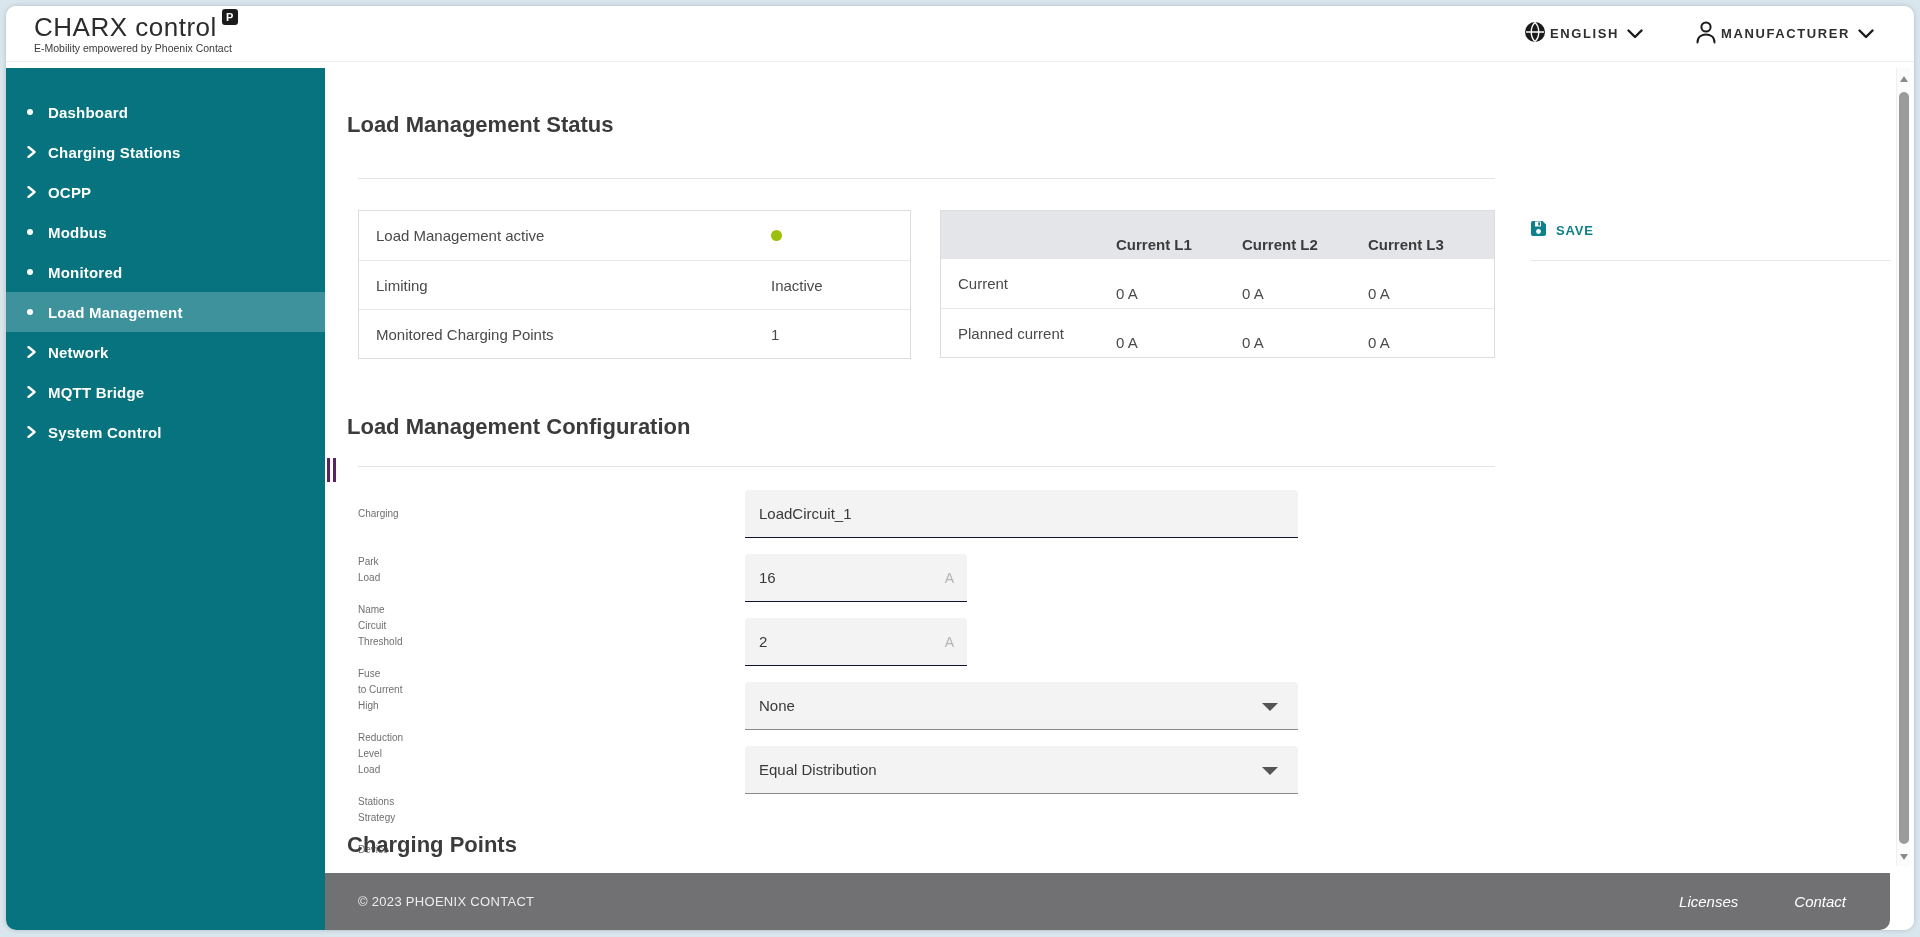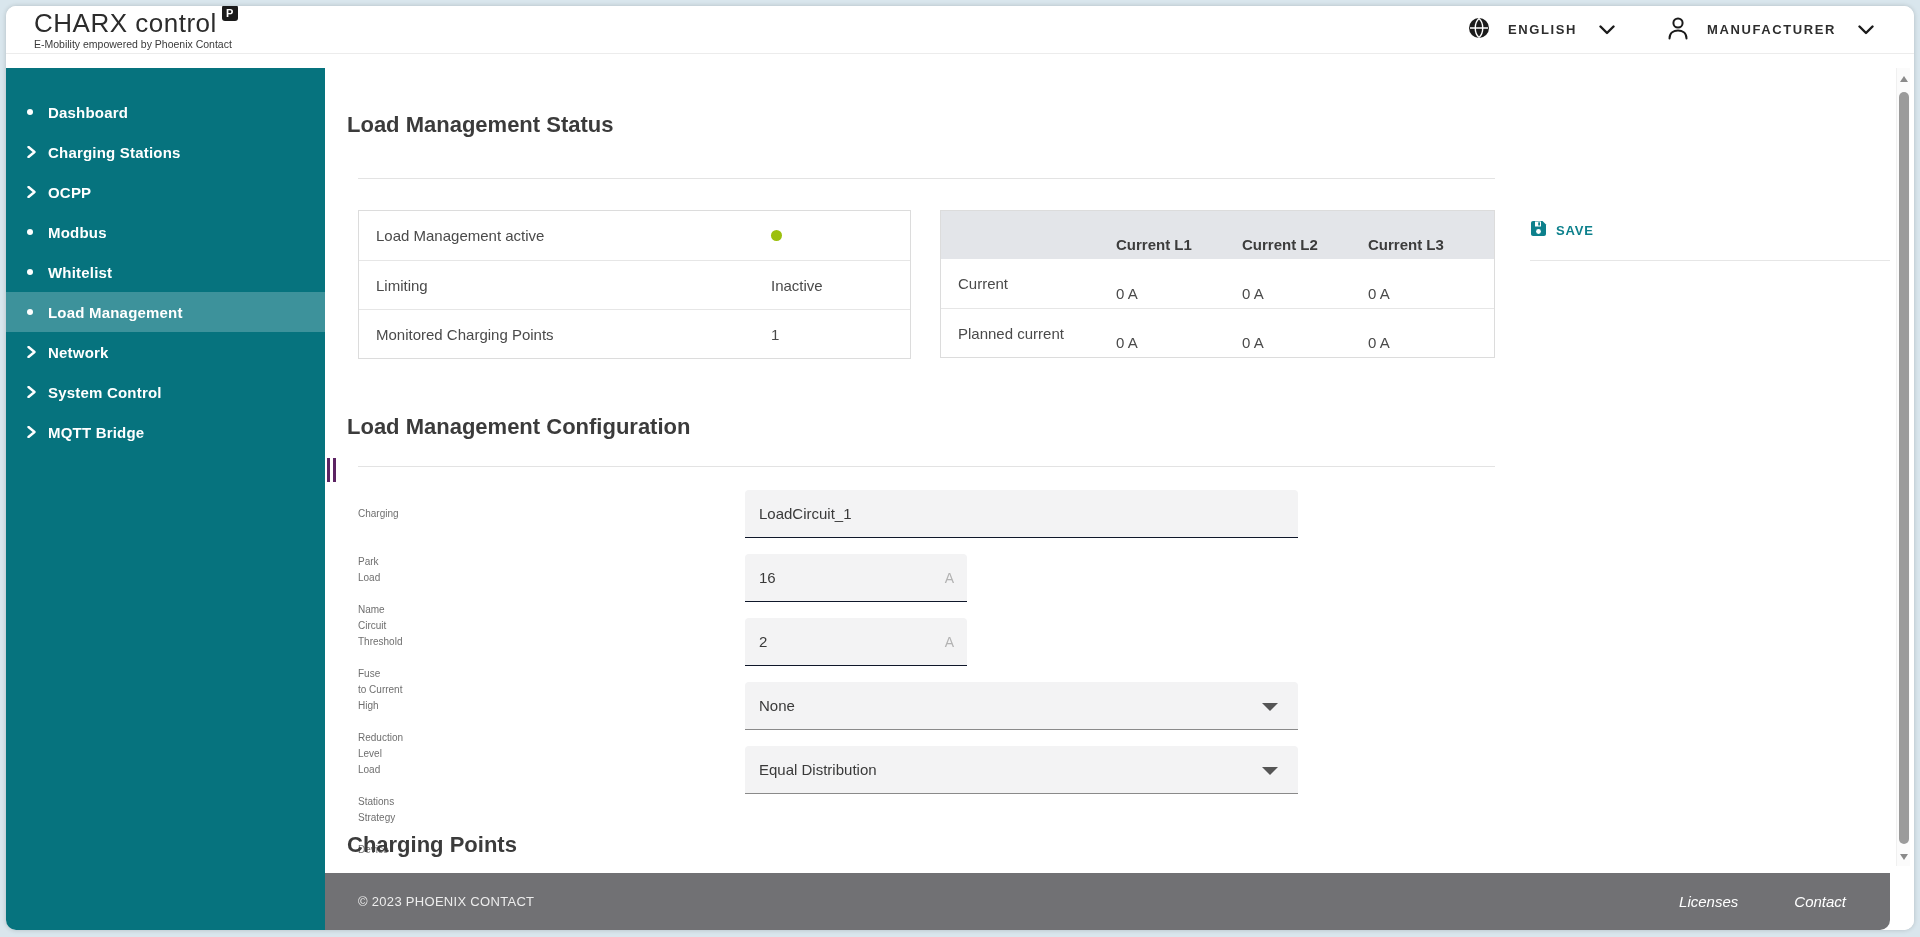--- a/index.html
+++ b/index.html
@@ -10,35 +10,35 @@
     position: relative;
     overflow: hidden;
   }
   .card {
     position: absolute; left: 6px; top: 6px; width: 1908px; height: 924px;
     background: #ffffff; border-radius: 10px; overflow: hidden;
     box-shadow: 0 0 5px rgba(0,0,0,0.18);
   }
   
   .header {
-    height: 48px; background: #fff; border-bottom: 1px solid #ececec;
+    height: 56px; background: #fff; border-bottom: 1px solid #ececec;
     display: flex; align-items: center; justify-content: space-between;
     padding: 0 40px 0 28px; position: relative; z-index: 3;
   }
   .logo-block { display: flex; flex-direction: column; justify-content: center; }
   .logo-row { display: flex; align-items: flex-start; }
   .logo-title { font-size: 26px; color: #2c2c2c; letter-spacing: 0.5px; line-height: 28px; }
   .logo-mark {
     width: 16px; height: 16px; background: #1b1b1b; border-radius: 3px;
     color: #fff; font-size: 11px; font-weight: bold; text-align: center; line-height: 16px;
     margin-left: 5px; margin-top: -4px;
   }
   .logo-subtitle { font-size: 10.5px; color: #3a3a3a; margin-top: 1px; }
   .header-right { display: flex; align-items: center; gap: 52px; }
-  .hdr-menu { display: flex; align-items: center; gap: 18px; cursor: pointer; }
+  .hdr-menu { display: flex; align-items: center; gap: 4px; cursor: pointer; }
   .hdr-menu-label { font-size: 13px; font-weight: bold; color: #2e2e2e; letter-spacing: 1.6px; }
   .chev-down { margin-left: 4px; }
   
   .bodyrow { position: absolute; top: 62px; left: 0; right: 0; bottom: 0; display: flex; }
   .sidebar { width: 319px; flex-shrink: 0; background: #06737e; padding-top: 24px; }
   .nav-item { height: 40px; display: flex; align-items: center; padding-left: 21px; cursor: pointer; }
   .nav-item.active { background: #3d929b; }
   .nav-marker { width: 21px; display: flex; align-items: center; }
   .nav-dot { width: 6px; height: 6px; border-radius: 50%; background: #fff; }
   .nav-label { color: #fff; font-size: 15px; font-weight: bold; letter-spacing: 0.2px; }
@@ -183,21 +183,21 @@
       <div class="nav-item">
         <span class="nav-marker">
             <span class="nav-dot"></span>
           </span>
         <span class="nav-label">Modbus</span>
       </div>
       <div class="nav-item">
         <span class="nav-marker">
             <span class="nav-dot"></span>
           </span>
-        <span class="nav-label">Whitelist</span>
+        <span class="nav-label">Monitored</span>
       </div>
       <div class="nav-item active">
         <span class="nav-marker">
             <span class="nav-dot"></span>
           </span>
         <span class="nav-label">Load Management</span>
       </div>
       <div class="nav-item">
         <span class="nav-marker">
             <svg width="9" height="12" viewBox="0 0 9 12">
@@ -205,29 +205,29 @@
             </svg>
           </span>
         <span class="nav-label">Network</span>
       </div>
       <div class="nav-item">
         <span class="nav-marker">
             <svg width="9" height="12" viewBox="0 0 9 12">
               <path d="M1.5 1 L7.5 6 L1.5 11" stroke="#fff" stroke-width="2.4" fill="none" stroke-linecap="round" stroke-linejoin="round"></path>
             </svg>
           </span>
+        <span class="nav-label">MQTT Bridge</span>
+      </div>
+      <div class="nav-item">
+        <span class="nav-marker">
+            <svg width="9" height="12" viewBox="0 0 9 12">
+              <path d="M1.5 1 L7.5 6 L1.5 11" stroke="#fff" stroke-width="2.4" fill="none" stroke-linecap="round" stroke-linejoin="round"></path>
+            </svg>
+          </span>
         <span class="nav-label">System Control</span>
-      </div>
-      <div class="nav-item">
-        <span class="nav-marker">
-            <svg width="9" height="12" viewBox="0 0 9 12">
-              <path d="M1.5 1 L7.5 6 L1.5 11" stroke="#fff" stroke-width="2.4" fill="none" stroke-linecap="round" stroke-linejoin="round"></path>
-            </svg>
-          </span>
-        <span class="nav-label">MQTT Bridge</span>
       </div>
     </div>
 
     <div class="main">
 
       <div class="sec-title" style="top:40px;">Load Management Status</div>
       <div class="divider" style="top:110px;"></div>
 
       <div class="status-table">
         <div class="status-row">

